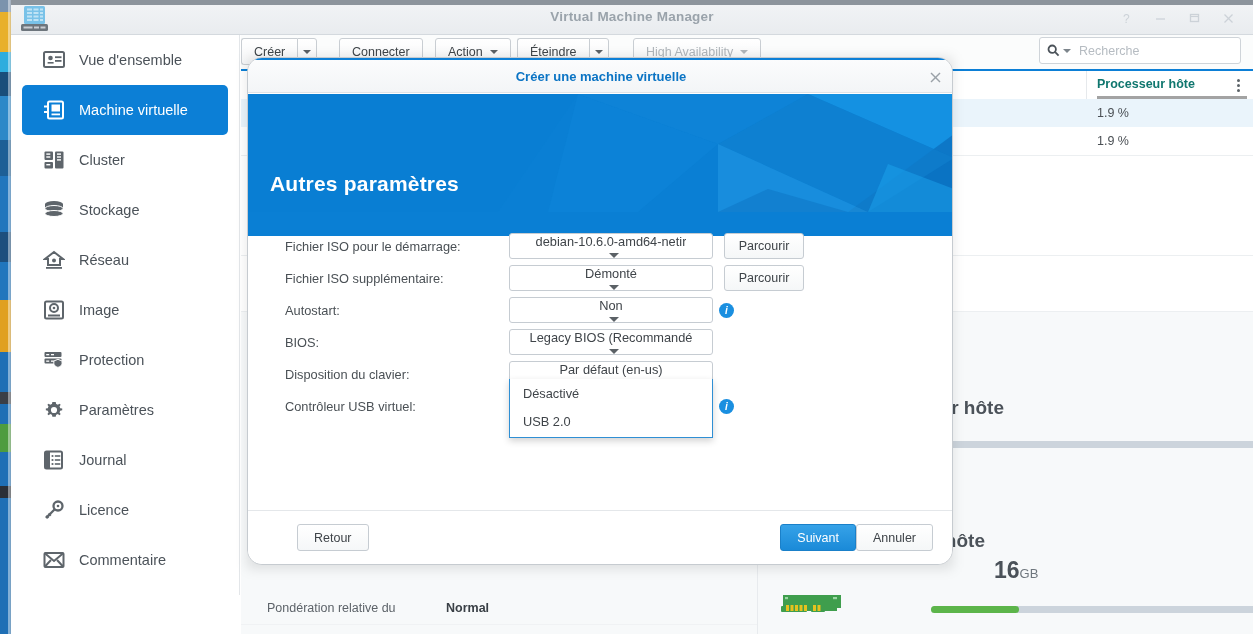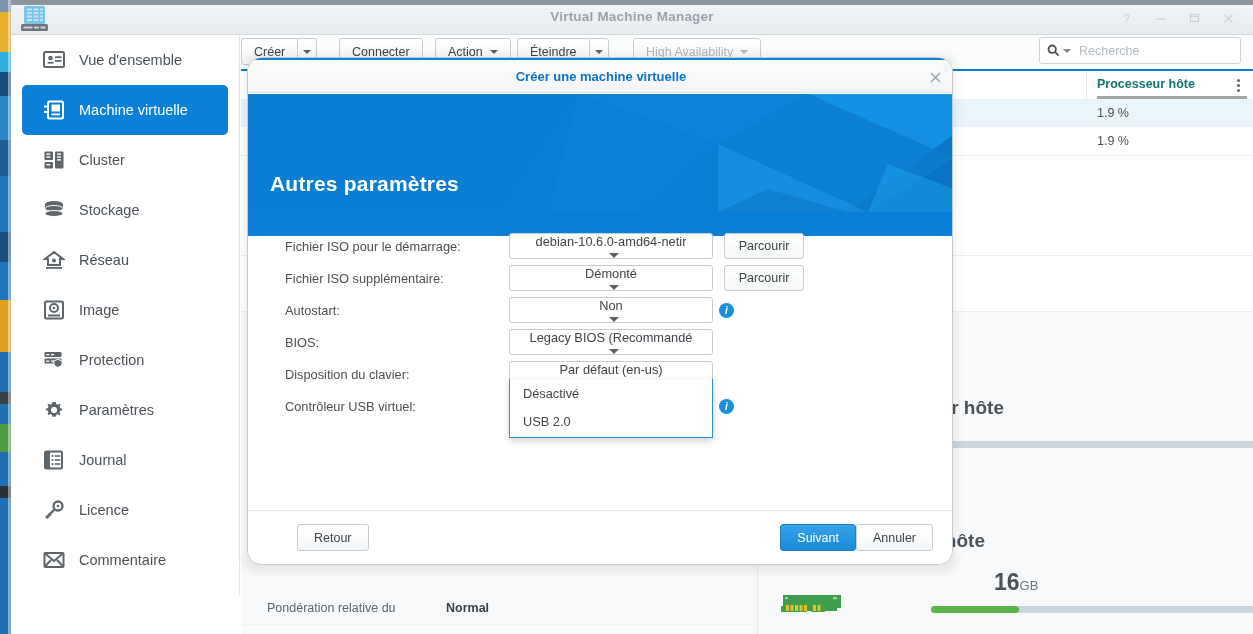--- a/index.html
+++ b/index.html
@@ -669,21 +669,21 @@
       <div class="bg-hairline" style="left:0; top:220px; width:1012px;"></div>
       <div class="bg-hairline" style="left:0; top:276px; width:1012px;"></div>
       <div class="bg-soft-band" style="left:0; top:277px; width:1012px; height:322px;"></div>
 
       <div class="bg-panel-title" style="left:688px; top:362px;">eur hôte</div>
       <div class="bg-bar-track" style="left:690px; top:406px; width:440px;">
         <div class="bg-bar-fill" style="left:0; top:0; width:0px;"></div>
       </div>
 
       <div class="bg-panel-title" style="left:688px; top:495px;">e hôte</div>
-      <div class="bg-mem-value" style="left:753px; top:522px;margin-top:12px;">
+      <div class="bg-mem-value" style="left:753px; top:522px;">
         <span>16</span><span class="unit">GB</span>
       </div>
       <div class="bg-bar-track" style="left:690px; top:571px; width:440px;">
         <div class="bg-bar-fill" style="left:0; top:0; width:88px;"></div>
       </div>
 
       <div class="ram-icon" style="left:540px; top:558px;">
         <svg width="62" height="24" viewBox="0 0 62 24">
           <path d="M2 2 h58 v12 h-4 v4 h-12 v-4 h-8 v4 h-12 v-4 h-4 v-4 h-4 v4 h-6 Z" fill="#3f9e4d"></path>
           <rect x="2" y="2" width="58" height="13" fill="#3f9e4d"></rect>

